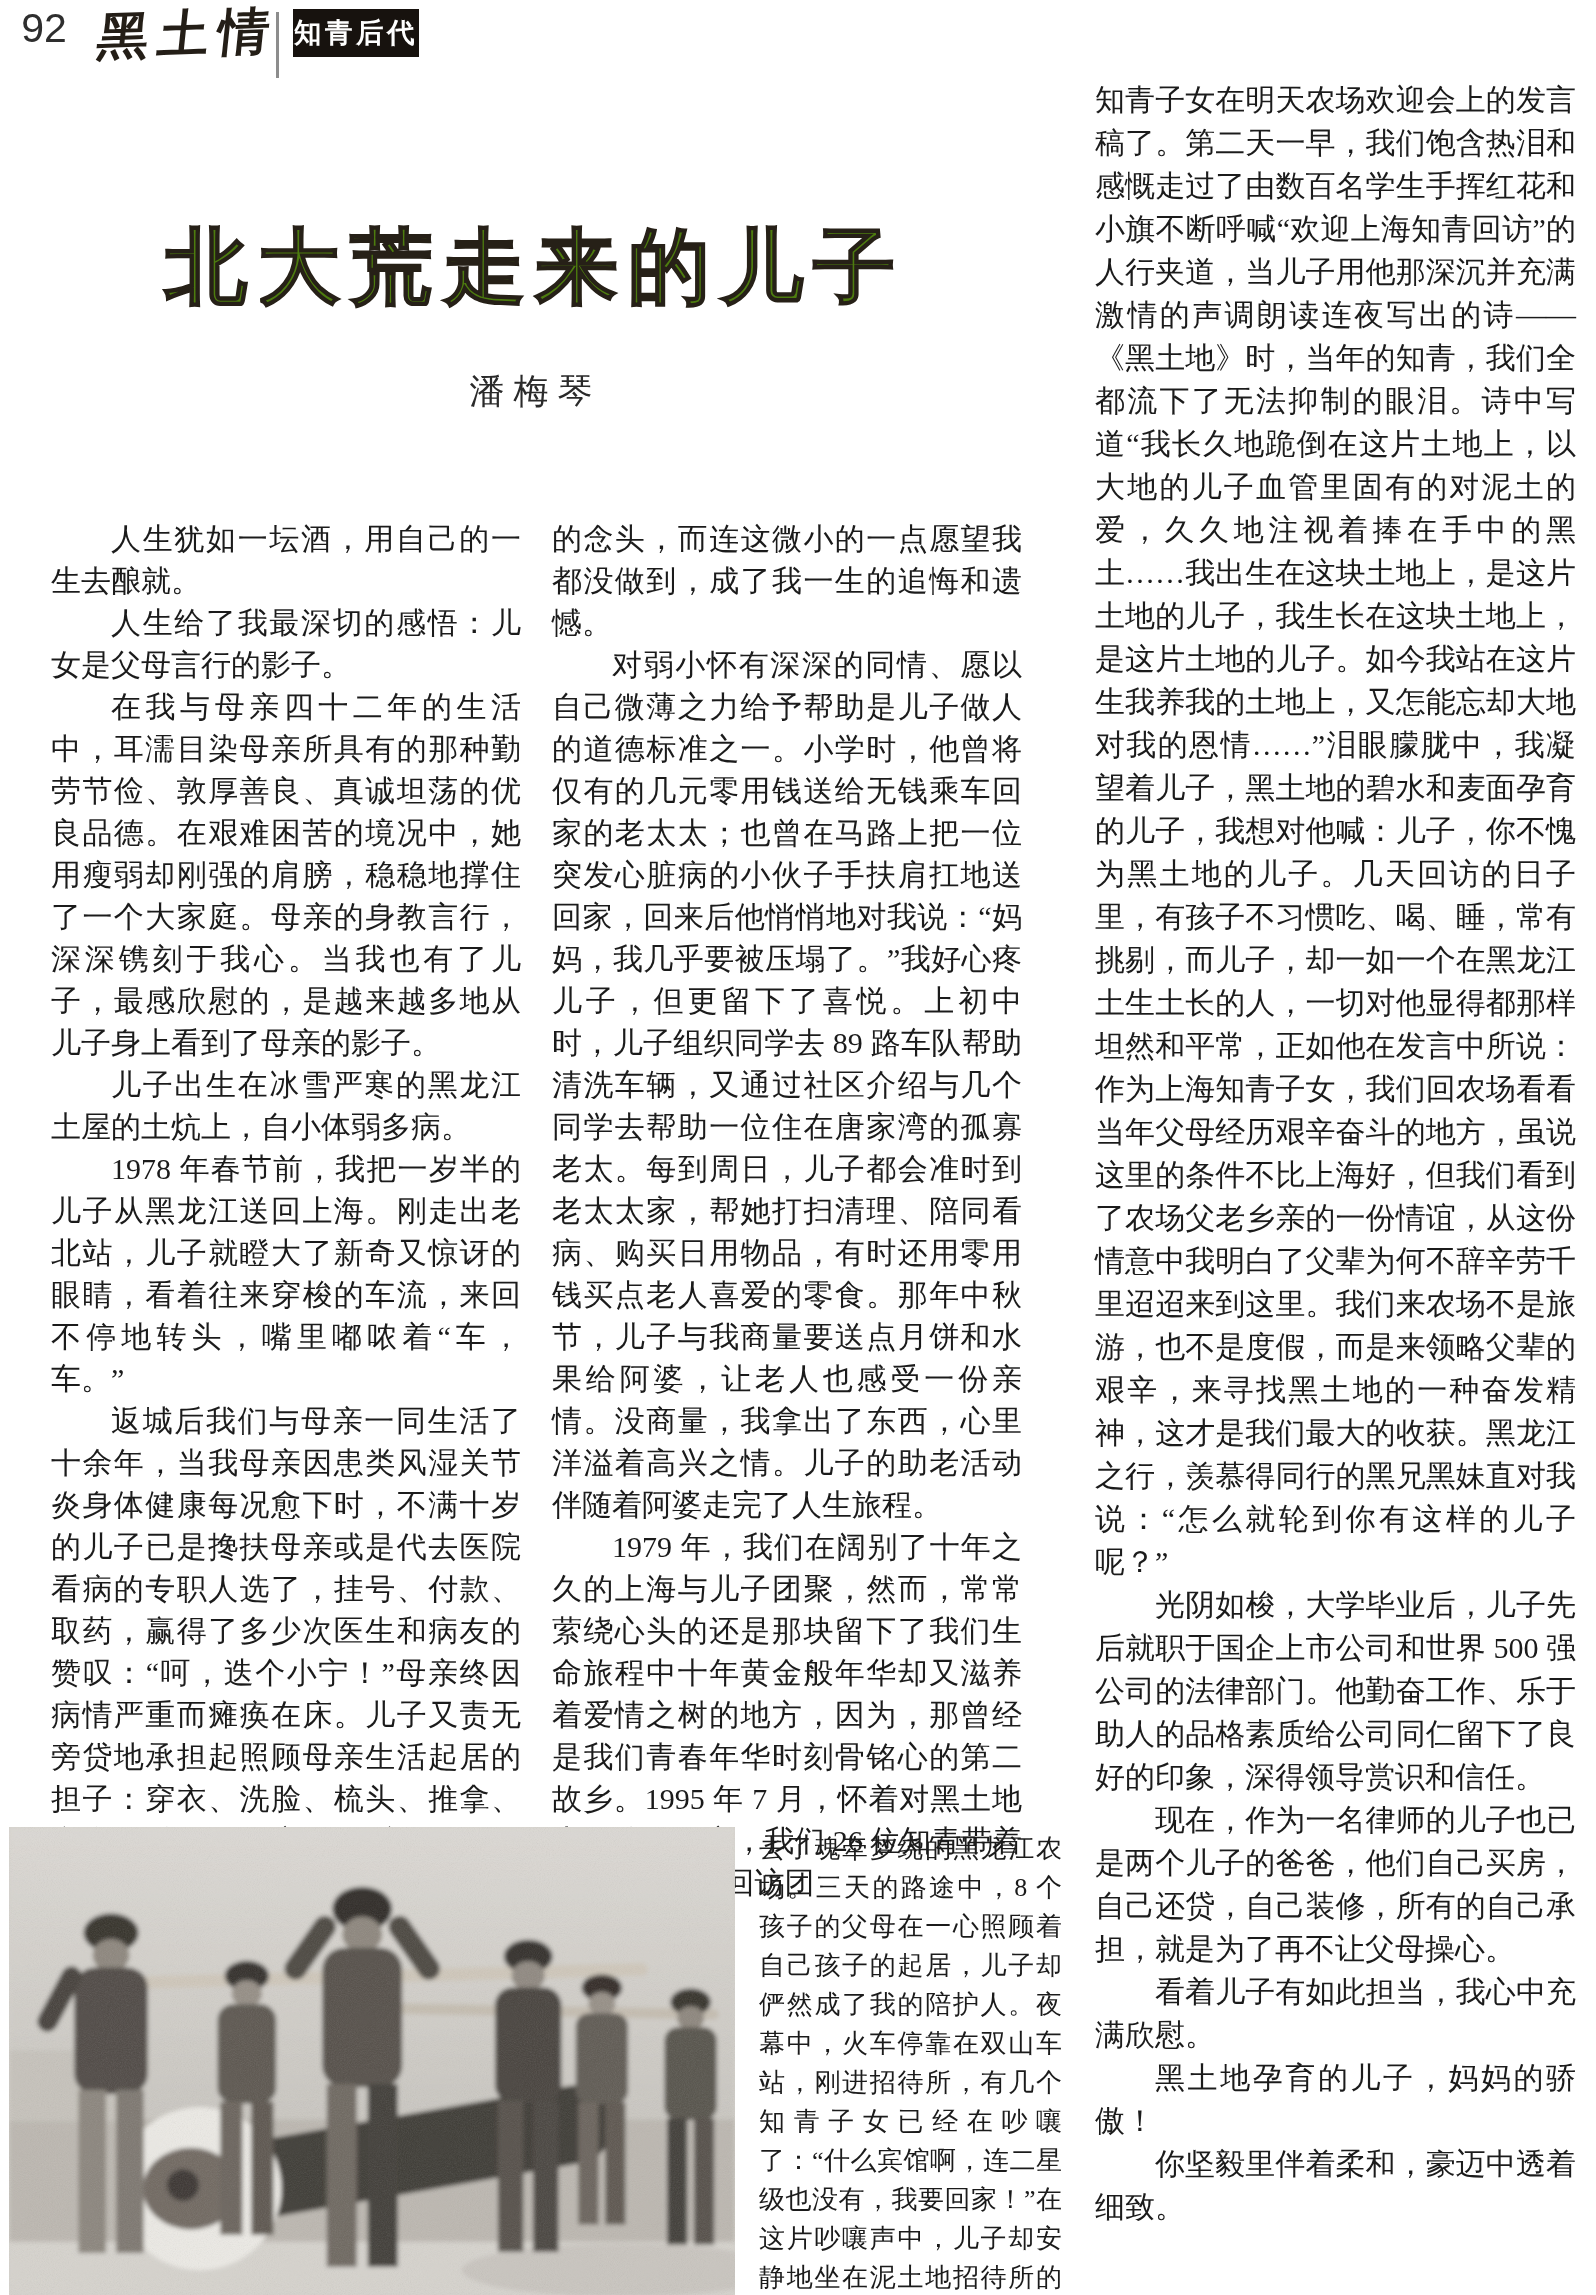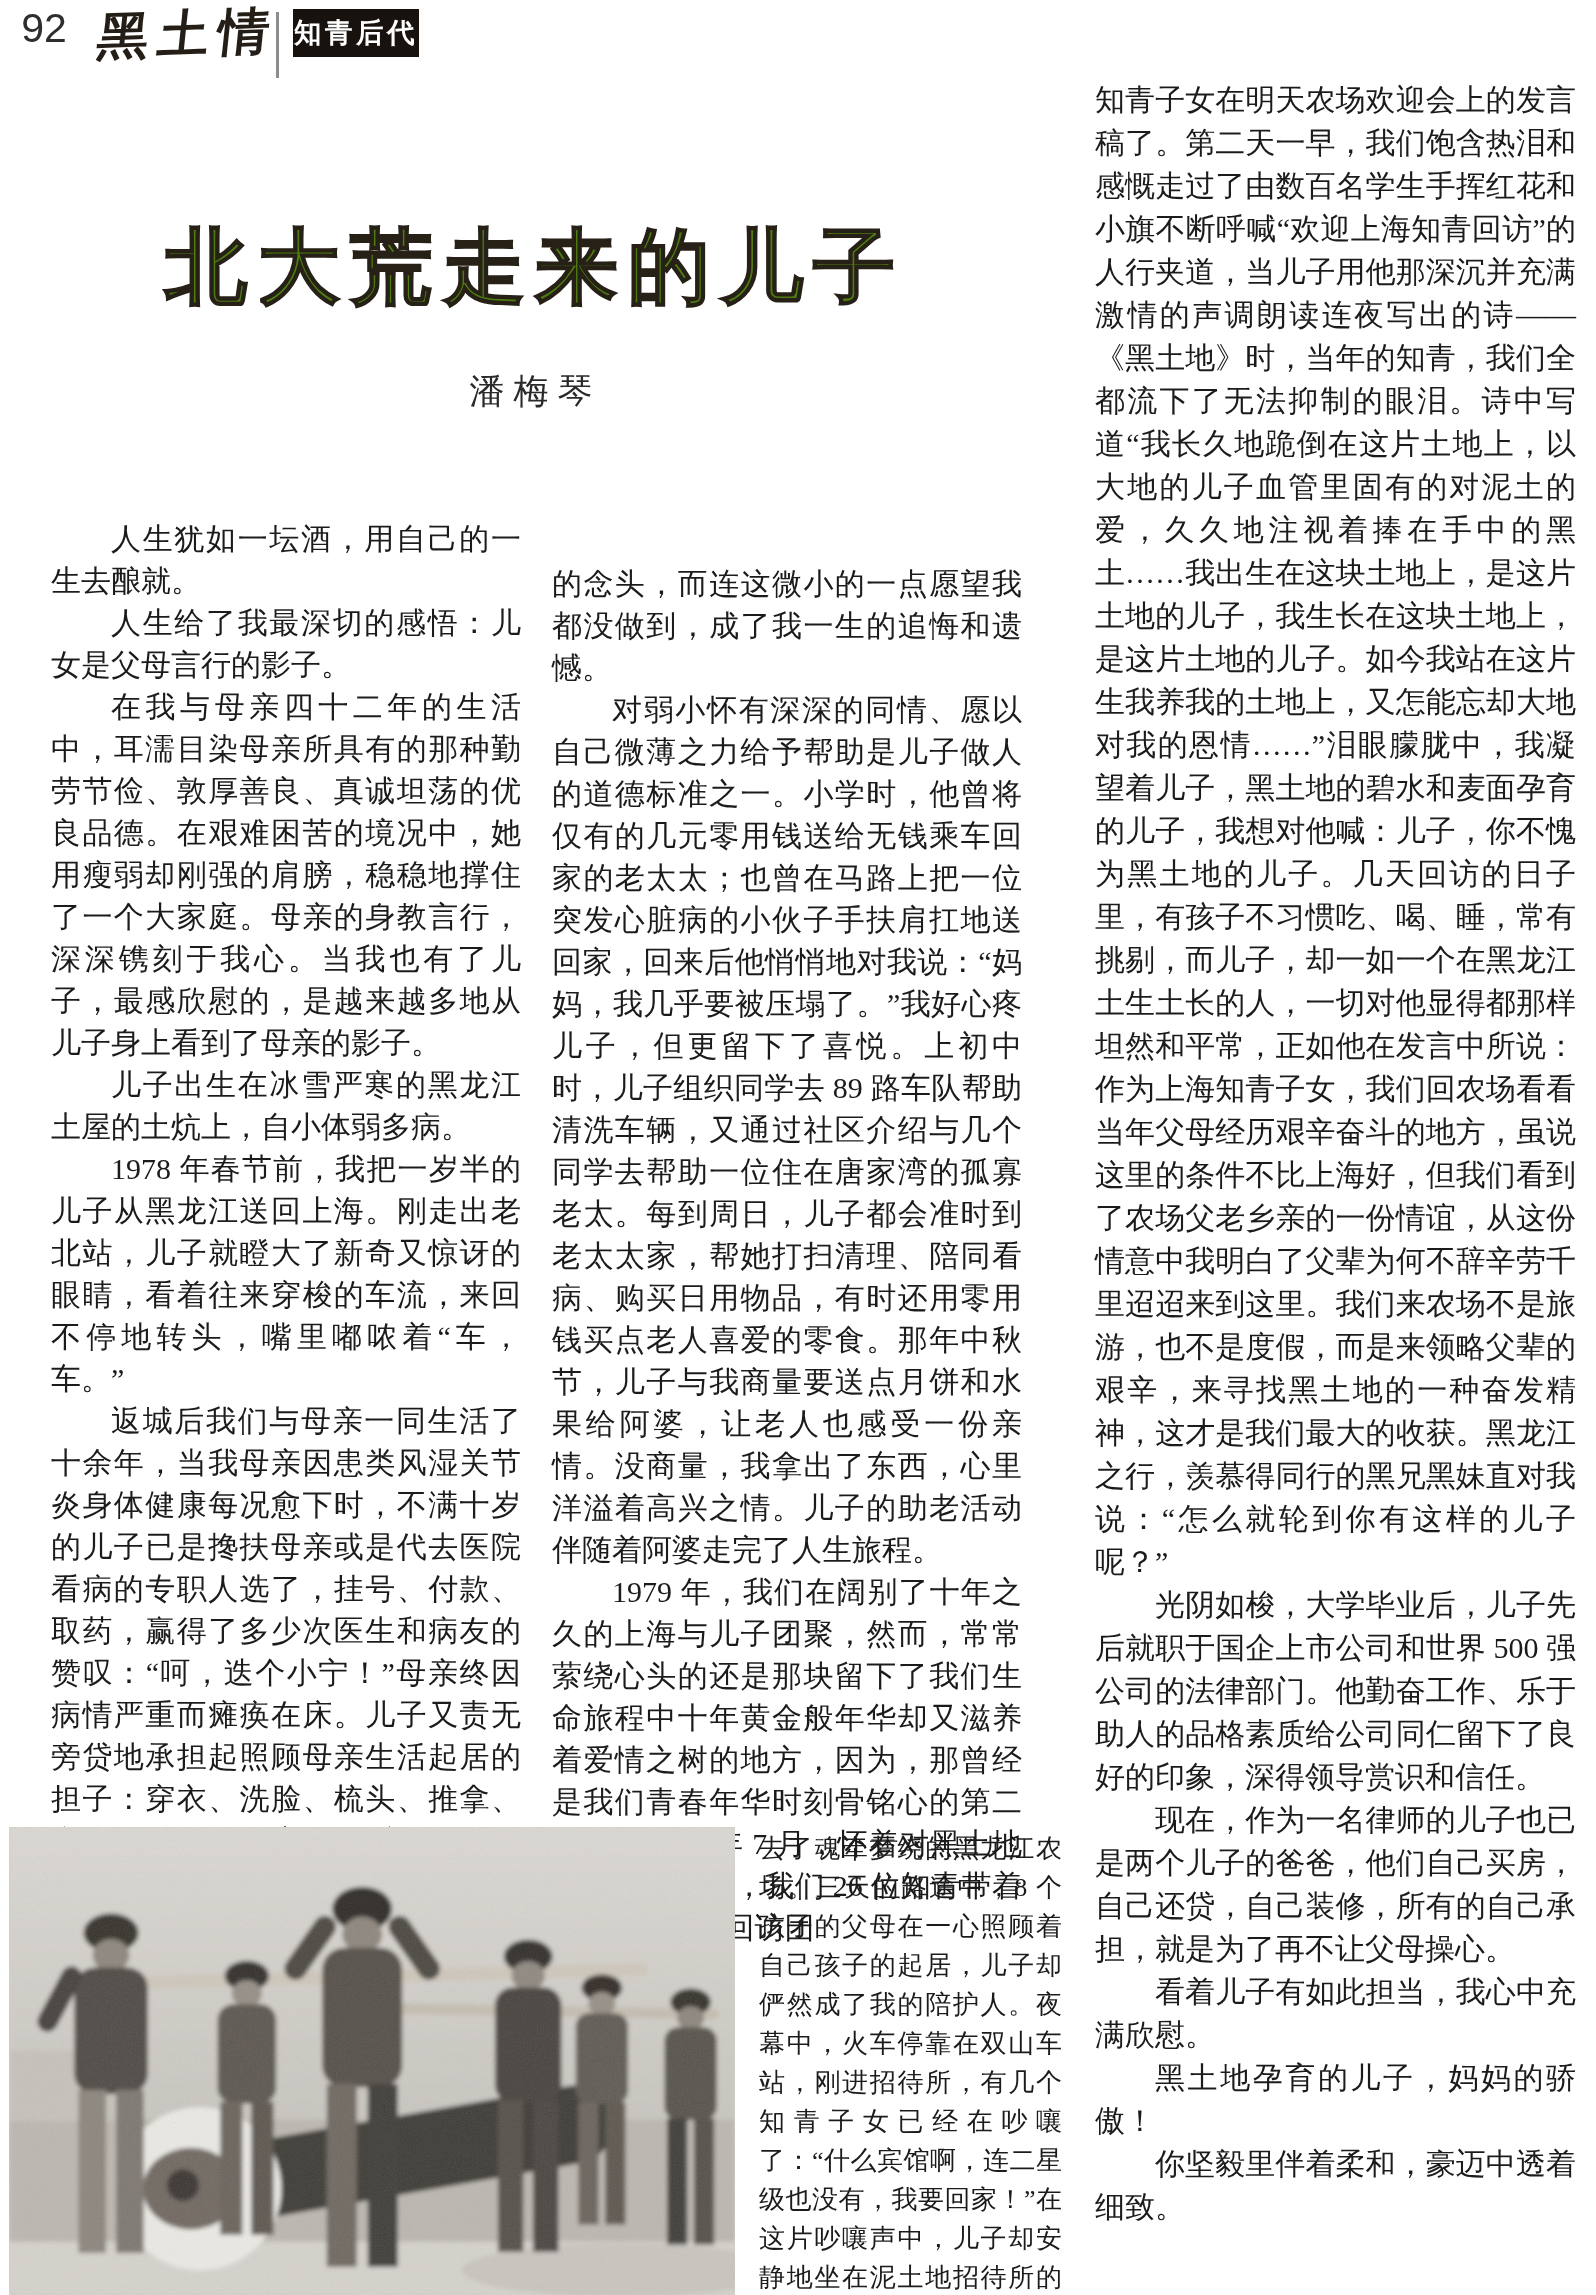--- a/index.html
+++ b/index.html
@@ -22,21 +22,21 @@
          font-size:82px;font-weight:900;letter-spacing:10.6px;color:#4d7c0f;
          font-family:"Liberation Sans","DejaVu Sans",sans-serif;-webkit-text-stroke:1.8px #262017;}
   .author{position:absolute;left:51px;top:357px;width:969px;text-align:center;
           font-size:35px;letter-spacing:9px;color:#2a2a2a;margin-top:11px;}
 
   
   .col{position:absolute;font-size:30px;line-height:42px;text-align:justify;}
   .col p{margin:0;text-indent:2em;}
   .col p.noindent{text-indent:0;}
   #col1 {left:51px;  top:518px; width:470px;}
-  #col2u{left:552px; top:518px; width:470px;margin-top:45px;}
+  #col2u{left:552px; top:518px; width:470px;}
   #col2l{left:759px; top:1829px;width:303px;font-size:26px;line-height:39px;}
   #col3 {left:1095px;top:78px;  width:481px;line-height:43px;}
 
   
   .photo{position:absolute;left:9px;top:1827px;width:726px;height:468px;overflow:hidden;
          background:#d4d1cb;}
   .photo svg{display:block;width:100%;height:100%;}
 </style>
 </head>
 <body>

